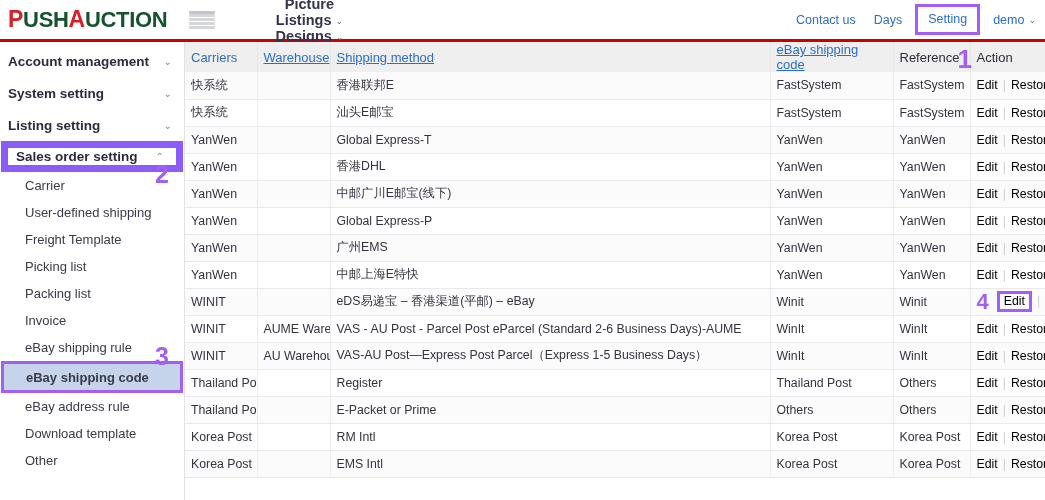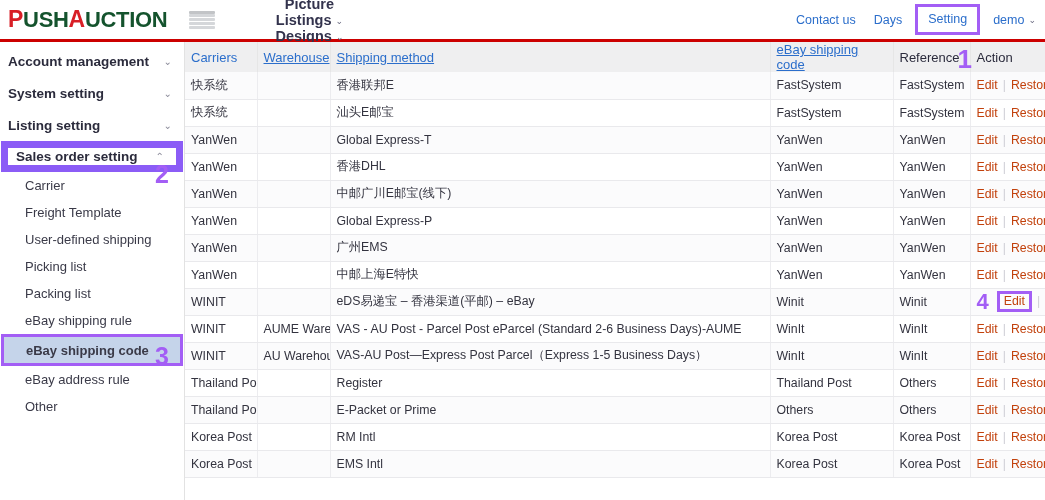--- a/index.html
+++ b/index.html
@@ -188,21 +188,21 @@
     color: #33333f;
     font-size: 12.3px;
     white-space: nowrap;
     overflow: hidden;
     vertical-align: middle;
   }
   tbody tr:nth-child(odd) td { background: #fbfbfc; }
   tbody tr:nth-child(even) td { background: #ffffff; }
   td.action { border-right: none; }
   .a-link {
-    color: #c2410c;
+    color: #000000;
     cursor: pointer;
   }
   .a-sep {
     color: #cfcfd6;
     padding: 0 5px;
   }
   .editbox {
     display: inline-block;
     border: 3px solid #a35ef5;
     padding: 1px 4px;
@@ -276,39 +276,45 @@
           <span class="chev">⌄</span>
         </div>
         <div class="grp boxed">
           <span>Sales order setting</span>
           <span class="chev">⌃</span>
         </div>
         <div class="sub">
           <span>Carrier</span>
         </div>
         <div class="sub">
+          <span>User-defined shipping</span>
+        </div>
+        <div class="sub">
           <span>Freight Template</span>
         </div>
         <div class="sub">
-          <span>User-defined shipping</span>
-        </div>
-        <div class="sub">
           <span>Picking list</span>
         </div>
         <div class="sub">
           <span>Packing list</span>
+        </div>
+        <div class="sub">
+          <span>Invoice</span>
         </div>
         <div class="sub">
           <span>eBay shipping rule</span>
         </div>
         <div class="sub selected">
           <span>eBay shipping code</span>
         </div>
         <div class="sub">
           <span>eBay address rule</span>
+        </div>
+        <div class="sub">
+          <span>Download template</span>
         </div>
         <div class="sub">
           <span>Other</span>
         </div>
       </div>
     <div class="annot" style="left:155px; top:120px;">2</div>
     <div class="annot" style="left:155px; top:302px;">3</div>
   </aside>
 
   <main class="content">

